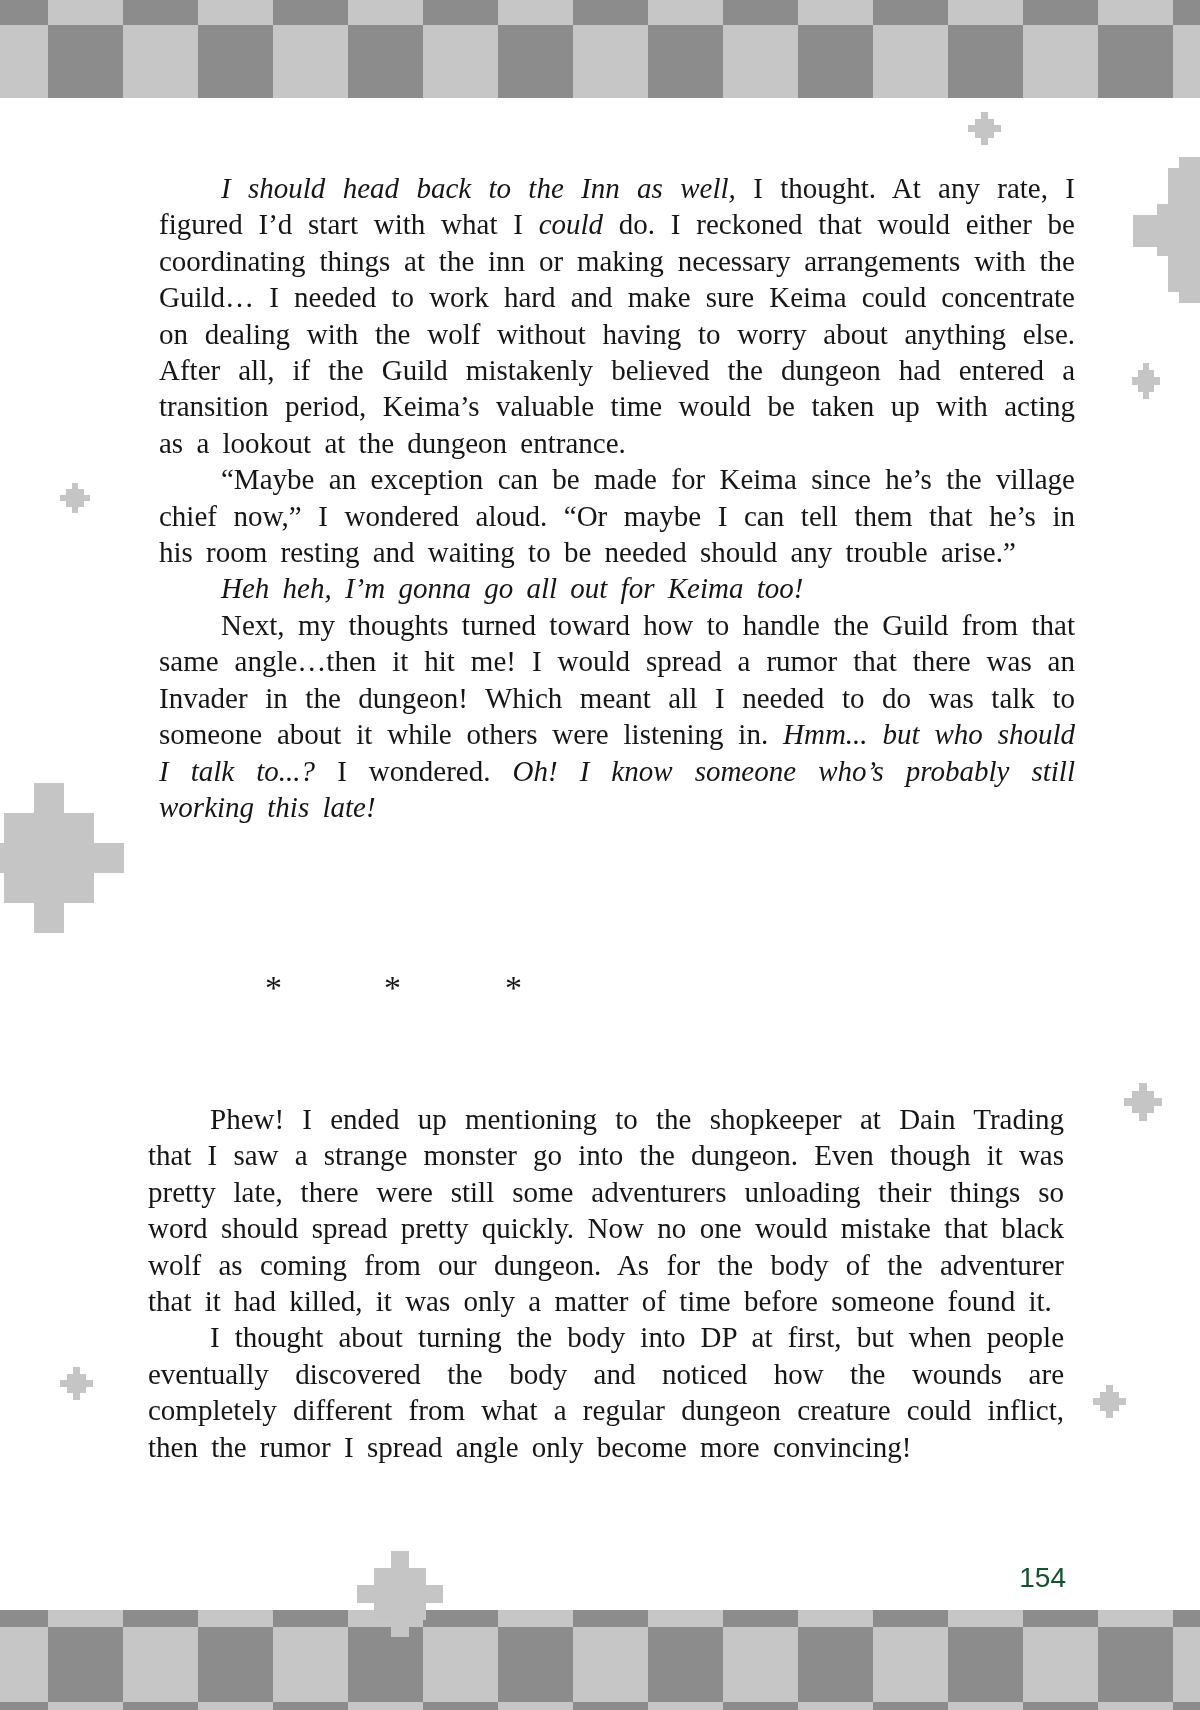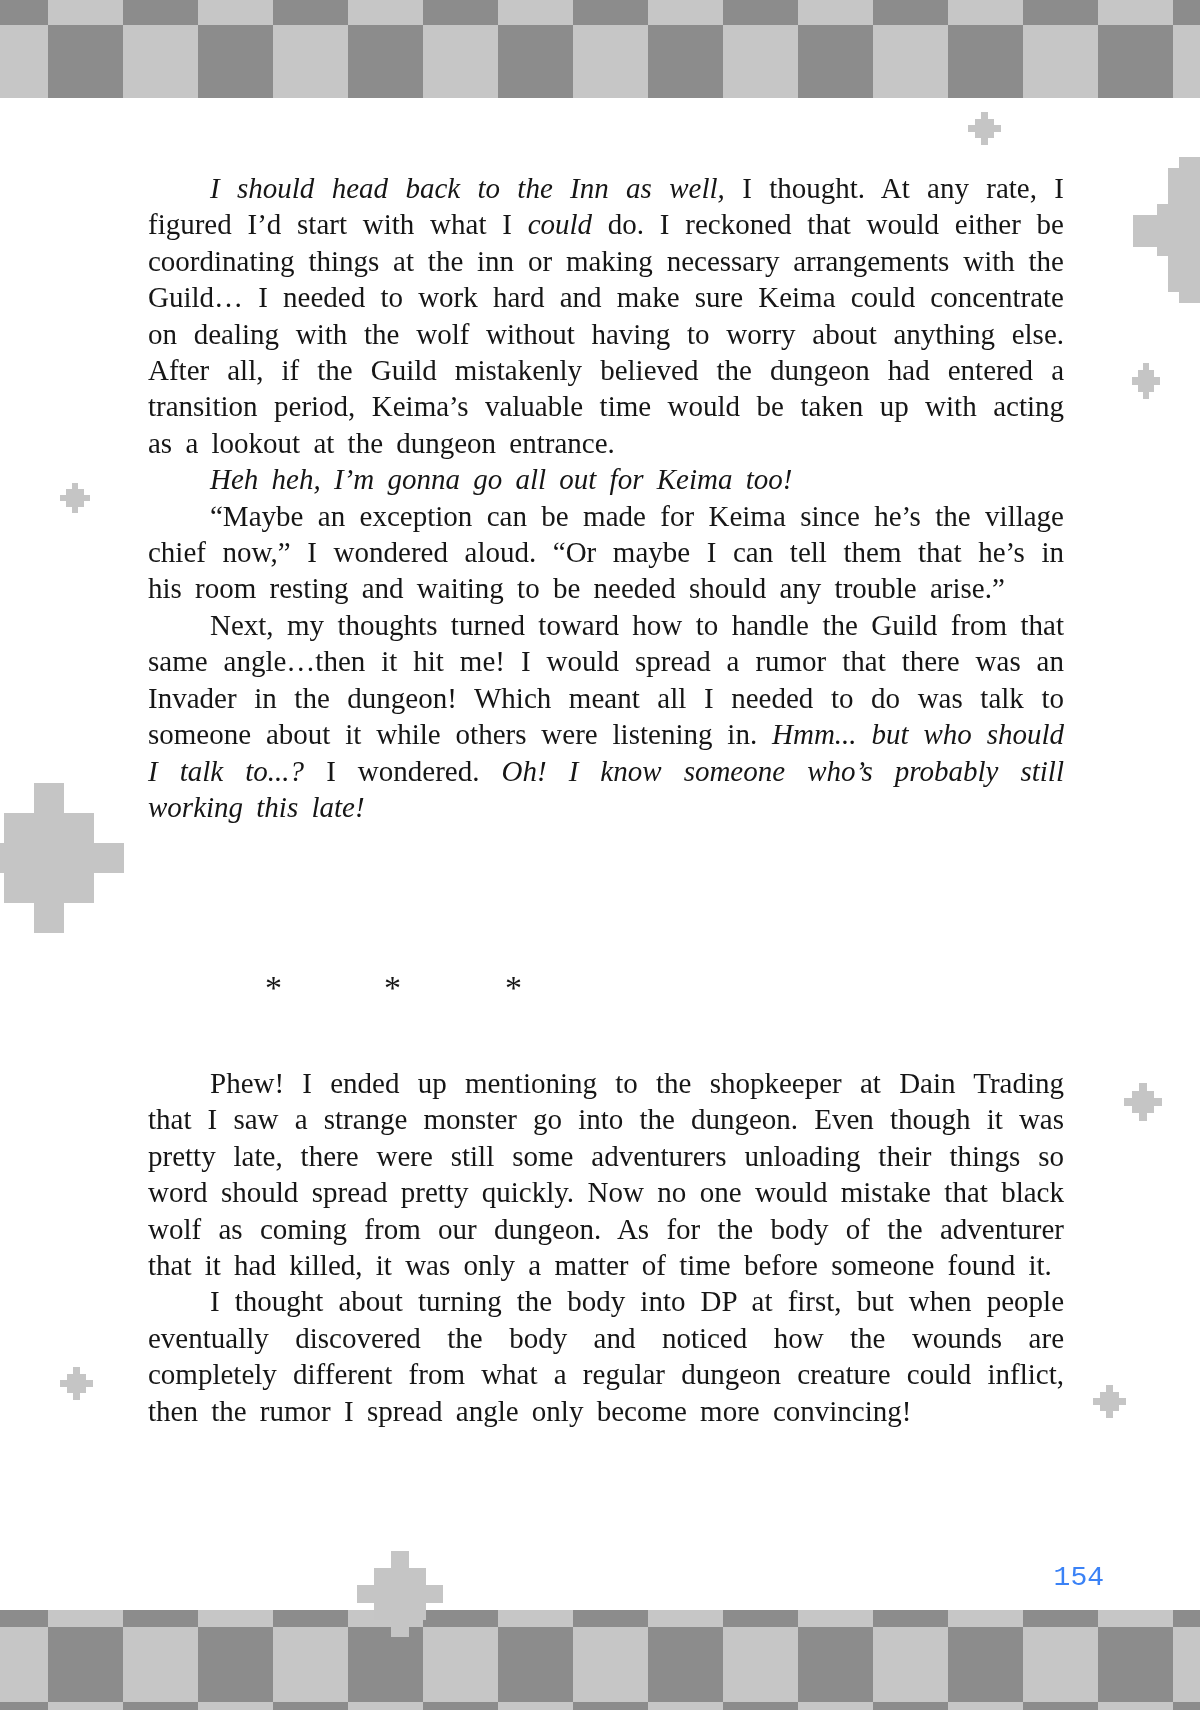--- a/index.html
+++ b/index.html
@@ -35,43 +35,43 @@
   .plus-over-band { z-index: 3; }
 
   .text-block {
     position: absolute; left: 148px; width: 916px; z-index: 4;
     color: var(--ink);
     font-size: 29px;
     line-height: 36.4px;
     text-align: justify;
     word-spacing: 6px;
   }
-  #block1 { top: 170px; }
-  #block2 { top: 1065px; }
+  #block1 { top: 170px; margin-left: 11px; }
+  #block2 { top: 1101px; }
   .text-block p { margin: 0; text-indent: 62px; }
   .text-block em { font-style: italic; }
 
   .separator {
     position: absolute; left: 148px; top: 962px; width: 916px; height: 52px;
     z-index: 4; color: var(--ink);
   }
   .separator span {
     position: absolute; top: 6px;
     font-size: 34px; line-height: 40px;
   }
   .ast-1 { left: 117px; }
   .ast-2 { left: 236px; }
   .ast-3 { left: 357px; }
 
   .page-number {
-    position: absolute; left: 1004px; top: 1562px; width: 100px;
+    position: absolute; left: 966px; top: 1562px; width: 100px;
     text-align: right; z-index: 4;
-    font-family: Liberation Mono, monospace;
+    font-family: Liberation Sans, sans-serif;
     font-size: 28px; line-height: 32px;
-    color: #3b82f6;
+    color: #14532d;
   }
 </style>
 </head>
 <body style="background: rgb(255, 255, 255);">
 
 <div class="band band-top"></div>
 <div class="band band-bottom"></div>
 
 <svg class="plus" style="left:968px;top:112px;width:33px;height:33px" viewBox="0 0 5 5" preserveAspectRatio="none">
   <path d="M2 0H3V1H4V2H5V3H4V4H3V5H2V4H1V3H0V2H1V1H2Z"></path>
@@ -108,22 +108,22 @@
 <svg class="plus" style="left:1093px;top:1385px;width:33px;height:33px" viewBox="0 0 5 5" preserveAspectRatio="none">
   <path d="M2 0H3V1H4V2H5V3H4V4H3V5H2V4H1V3H0V2H1V1H2Z"></path>
 </svg>
 
 <svg class="plus plus-over-band" style="left:357px;top:1551px;width:86px;height:86px" viewBox="0 0 5 5" preserveAspectRatio="none">
   <path d="M2 0H3V1H4V2H5V3H4V4H3V5H2V4H1V3H0V2H1V1H2Z"></path>
 </svg>
 
 <div class="text-block" id="block1">
     <p><em>I should head back to the Inn as well,</em><span> I thought. At any rate, I figured I’d start with what I </span><em>could</em><span> do. I reckoned that would either be coordinating things at the inn or making necessary arrangements with the Guild… I needed to work hard and make sure Keima could concentrate on dealing with the wolf without having to worry about anything else. After all, if the Guild mistakenly believed the dungeon had entered a transition period, Keima’s valuable time would be taken up with acting as a lookout at the dungeon entrance.</span></p>
+    <p><span>“Maybe an exception can be made for Keima since he’s the village chief now,” I wondered aloud. “Or maybe I can tell them that he’s in his room resting and waiting to be needed should any trouble arise.”</span></p>
     <p><em>Heh heh, I’m gonna go all out for Keima too!</em></p>
-    <p><span>“Maybe an exception can be made for Keima since he’s the village chief now,” I wondered aloud. “Or maybe I can tell them that he’s in his room resting and waiting to be needed should any trouble arise.”</span></p>
     <p><span>Next, my thoughts turned toward how to handle the Guild from that same angle…then it hit me! I would spread a rumor that there was an Invader in the dungeon! Which meant all I needed to do was talk to someone about it while others were listening in. </span><em>Hmm... but who should I talk to...?</em><span> I wondered. </span><em>Oh! I know someone who’s probably still working this late!</em></p>
   </div>
 
 <div class="separator">
   <span class="ast-1">*</span>
   <span class="ast-2">*</span>
   <span class="ast-3">*</span>
 </div>
 
 <div class="text-block" id="block2">

